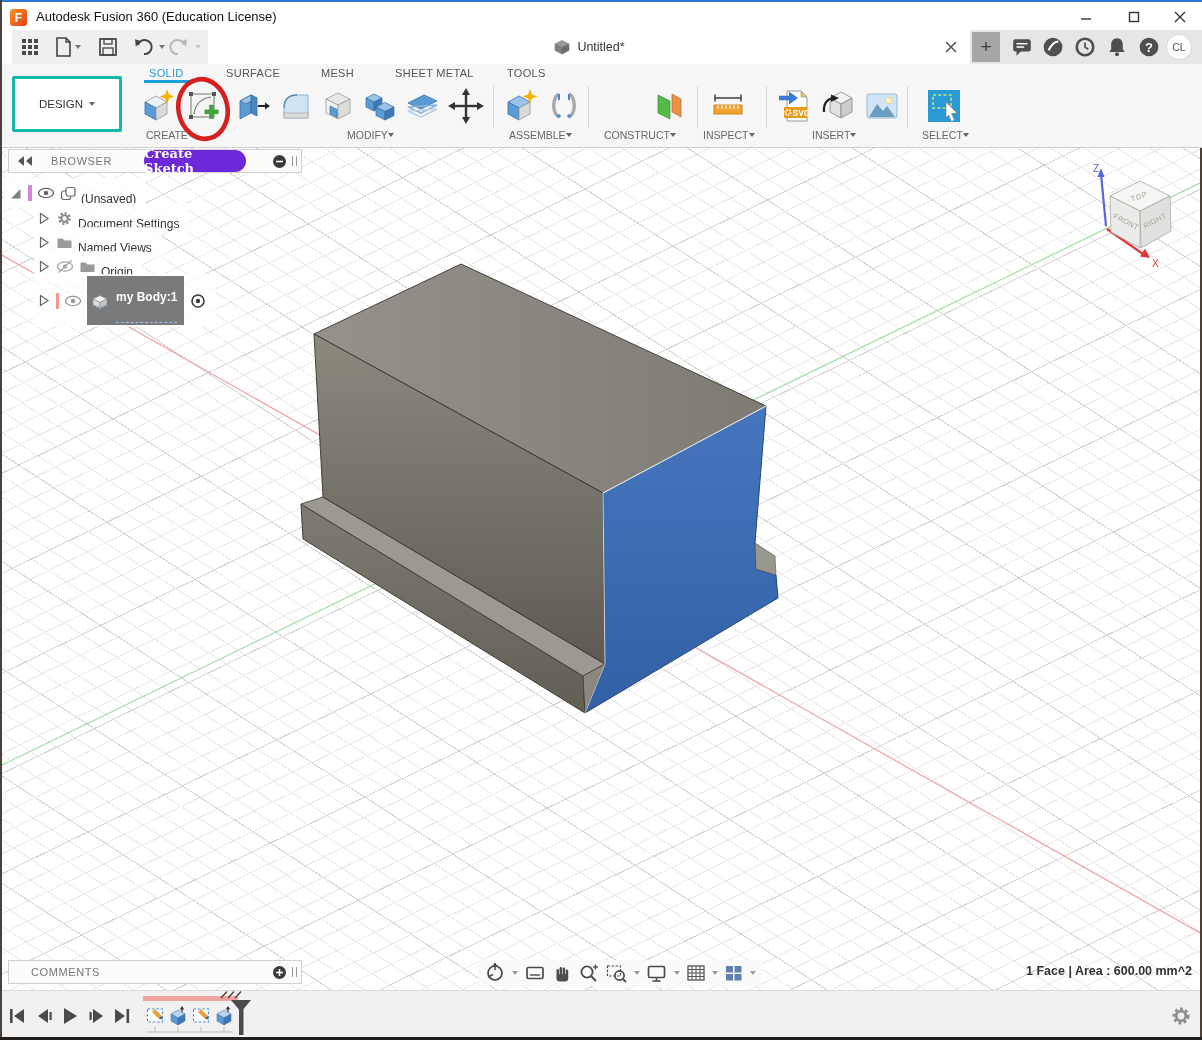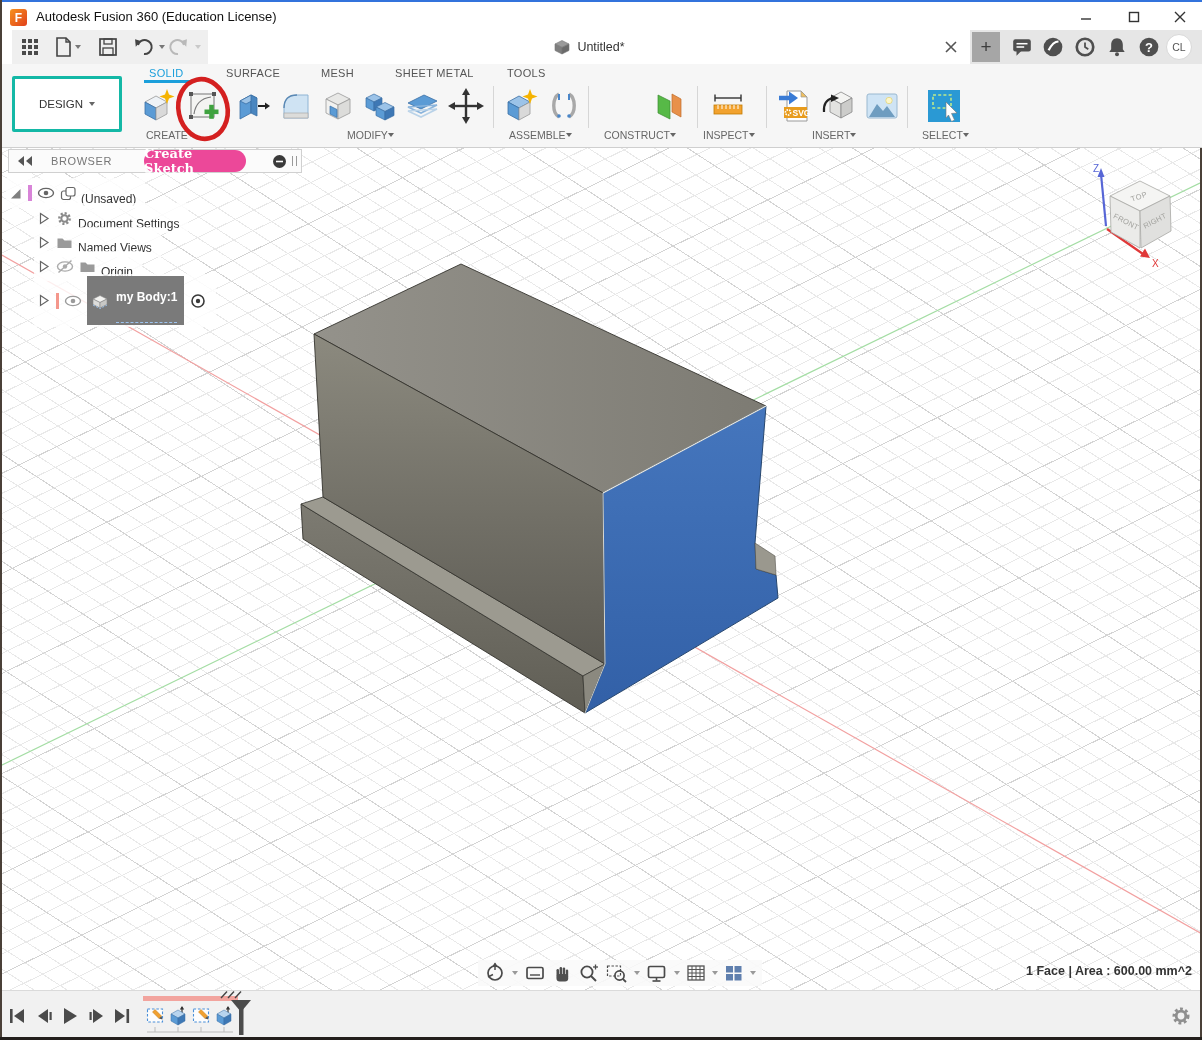--- a/index.html
+++ b/index.html
@@ -53,21 +53,21 @@
   .panel-bar { height:24px; background:#fbfbfb; border:1px solid #d0d0d0; display:flex; align-items:center; }
   .panel-bar .lbl { font-size:11px; color:#777; letter-spacing:.6px; }
   .grip { width:5px; height:10px; border-left:1px solid #999; border-right:1px solid #999; margin-left:5px; }
 
   .trow { display:flex; align-items:center; gap:5px; background:rgba(255,255,255,.82); padding:2px 9px 2px 2px; width:max-content; }
   .trow .txt { font-size:12px; color:#333; white-space:nowrap;margin-top:12px; }
   .vbar { width:4px; height:16px; }
   .body-chip { display:flex; align-items:center; gap:6px; background:#7a7a7a; padding:2px 7px 2px 3px; }
   .body-chip .txt { color:#fff; font-weight:bold; border-bottom:1px dashed #9cc3ef; padding-bottom:18px; }
 
-  .tooltip-pill { left:144px; top:150px; width:102px; height:22px; background:#ec4899; border-radius:11px;
+  .tooltip-pill { left:144px; top:150px; width:102px; height:22px; background:#6d28d9; border-radius:11px;
     color:#fff; font-family:"DejaVu Serif", serif; font-weight:bold; font-size:13px;
     display:flex; align-items:center; justify-content:center; z-index:12; }
 
   .comments-bar { left:8px; top:960px; width:294px; }
   .navbar { left:478px; top:960px; height:26px; background:rgba(249,249,249,.88); display:flex; align-items:center; gap:6px; padding:0 6px; }
   .status-text { right:10px; top:964px; font-size:12.5px; font-weight:bold; color:#333; }
 
   
   .bottombar { left:0; top:990px; width:1202px; height:50px; background:#f1f1f1; border-top:1px solid #dadada; }
 
@@ -546,20 +546,30 @@
       <circle cx="9" cy="9" r="6" fill="none" stroke="#3a3a3a" stroke-width="1.6"></circle>
         <circle cx="9" cy="9" r="2.2" fill="#3a3a3a"></circle>
     </svg>
   </div>
 
   <div class="abs tooltip-pill">Create Sketch</div>
   <svg class="abs" style="left:168px; top:68px; z-index:12" width="72" height="82">
     <ellipse cx="35" cy="41" rx="24.5" ry="30" fill="none" stroke="#d42020" stroke-width="4.6" transform="rotate(-12 35 41)" stroke-linecap="round"></ellipse>
   </svg>
 
+  <div class="abs panel-bar comments-bar">
+    <span class="lbl" style="margin-left:22px">COMMENTS</span>
+    <span style="flex:1"></span>
+    <svg width="15" height="15">
+      <circle cx="7.5" cy="7.5" r="6.5" fill="#3a3a3a"></circle>
+      <line x1="4" y1="7.5" x2="11" y2="7.5" stroke="#fff" stroke-width="1.6"></line>
+        <line x1="7.5" y1="4" x2="7.5" y2="11" stroke="#fff" stroke-width="1.6"></line>
+    </svg>
+    <span class="grip" style="margin-right:4px"></span>
+  </div>
 
   <div class="abs navbar">
     <svg width="22" height="22">
       <circle cx="11" cy="11" r="7" fill="none" stroke="#4a4a4a" stroke-width="1.7"></circle>
       <line x1="11" y1="1.5" x2="11" y2="8" stroke="#4a4a4a" stroke-width="1.5"></line>
       <polygon points="8.5,4 13.5,4 11,0.5" fill="#4a4a4a"></polygon>
       <line x1="4" y1="15" x2="9" y2="12.5" stroke="#4a4a4a" stroke-width="1.5"></line>
     </svg>
     <span class="cdn lite"></span>
     <svg width="22" height="20">

